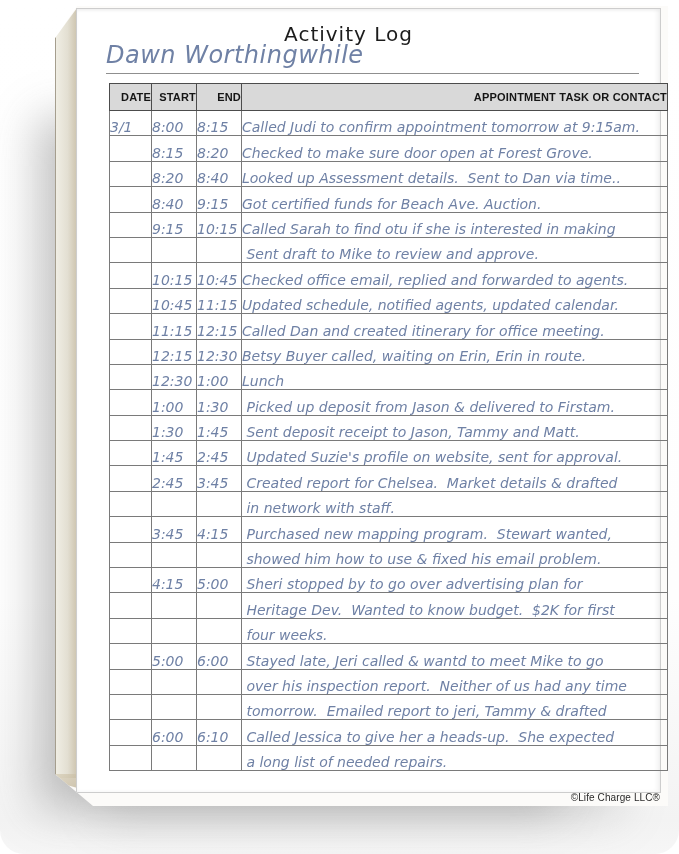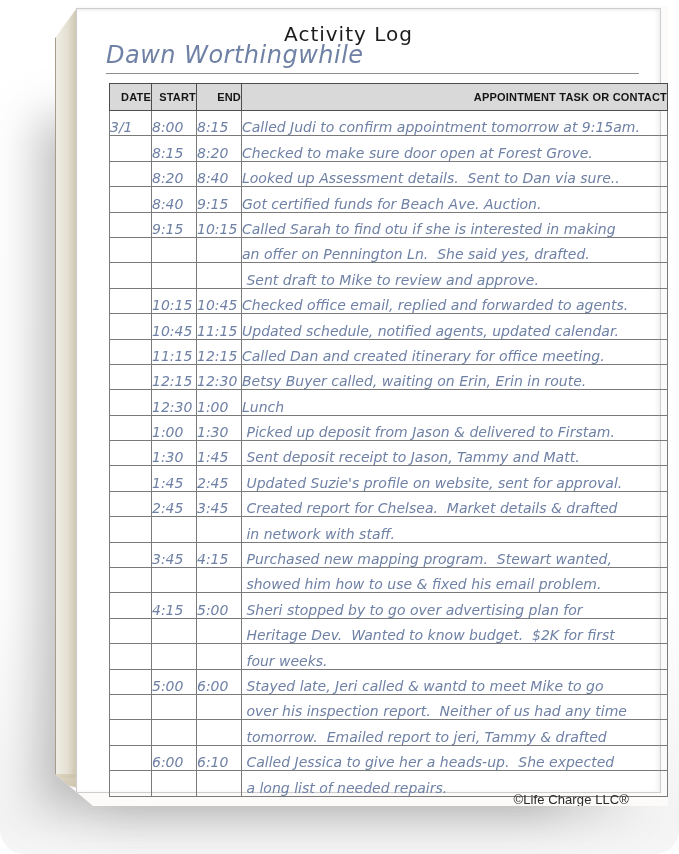--- a/index.html
+++ b/index.html
@@ -65,22 +65,22 @@
     height:23.4px;border:1px solid #7a7a7a;
     font-family:"DejaVu Sans",sans-serif;font-style:italic;
     font-size:14px;color:var(--ink);
     vertical-align:bottom;padding:0 0 1px 0;
     white-space:pre;overflow:visible;line-height:1;
   }
   td.c-date{}
   td.c-start,td.c-end{text-align:left;padding-right:2px;}
   td.c-task{padding-left:3px;}
   .footer{
-    position:absolute;right:31px;top:783px;
-    font-size:13px;color:#2a2a2a;letter-spacing:.1px;
+    position:absolute;right:0;top:783px;
+    font-size:10px;color:#2a2a2a;letter-spacing:.1px;
     font-family:"Liberation Sans",sans-serif;
   }
 </style>
 </head>
 <body style="--ink: #6f81a5; --title-ink: #1c1c1c; --header-bg: #d9d9d9;">
 
 <div class="scene">
   <div class="pad-shadow"></div>
   <div class="pad">
     <div class="spine"></div>
@@ -114,39 +114,33 @@
             <tr>
               <td class="c-date"></td>
               <td class="c-start">8:15</td>
               <td class="c-end">8:20</td>
               <td class="c-task">Checked to make sure door open at Forest Grove.</td>
             </tr>
             <tr>
               <td class="c-date"></td>
               <td class="c-start">8:20</td>
               <td class="c-end">8:40</td>
-              <td class="c-task">Looked up Assessment details.  Sent to Dan via sure..</td>
+              <td class="c-task">Looked up Assessment details.  Sent to Dan via time..</td>
             </tr>
             <tr>
               <td class="c-date"></td>
               <td class="c-start">8:40</td>
               <td class="c-end">9:15</td>
               <td class="c-task">Got certified funds for Beach Ave. Auction.</td>
             </tr>
             <tr>
               <td class="c-date"></td>
               <td class="c-start">9:15</td>
               <td class="c-end">10:15</td>
               <td class="c-task">Called Sarah to find otu if she is interested in making</td>
-            </tr>
-            <tr>
-              <td class="c-date"></td>
-              <td class="c-start"></td>
-              <td class="c-end"></td>
-              <td class="c-task">an offer on Pennington Ln.  She said yes, drafted.</td>
             </tr>
             <tr>
               <td class="c-date"></td>
               <td class="c-start"></td>
               <td class="c-end"></td>
               <td class="c-task"> Sent draft to Mike to review and approve.</td>
             </tr>
             <tr>
               <td class="c-date"></td>
               <td class="c-start">10:15</td>

